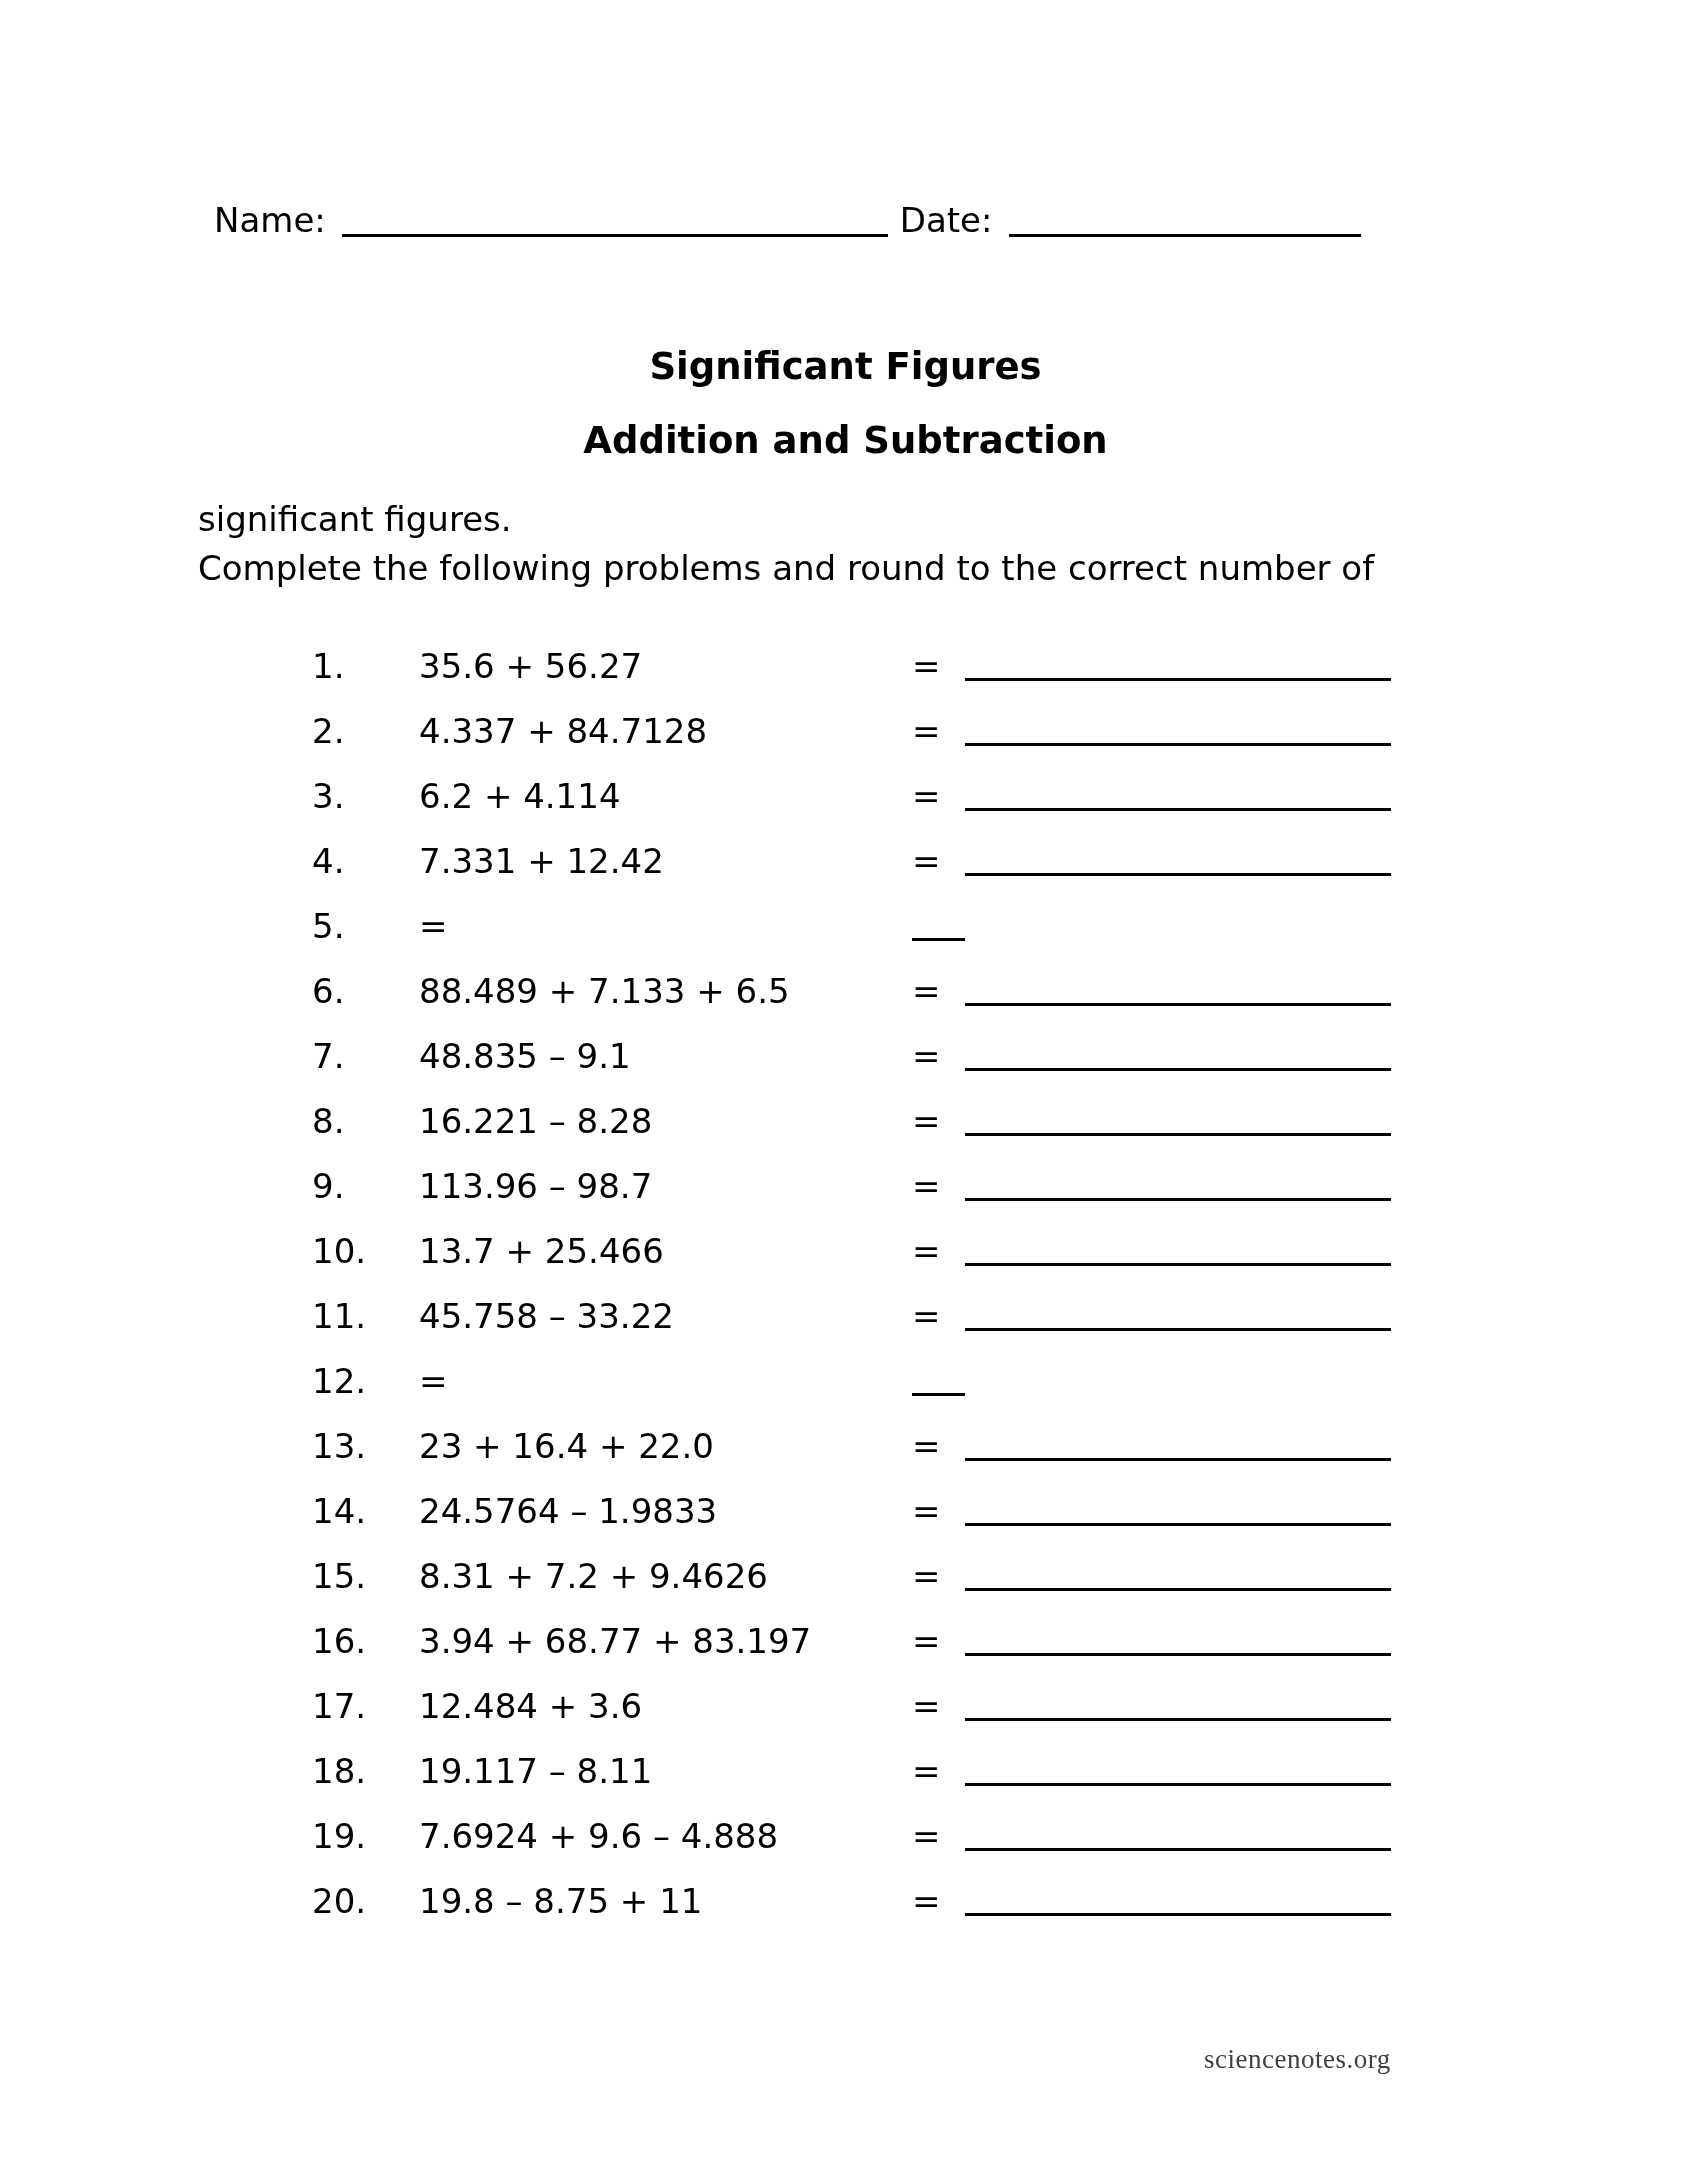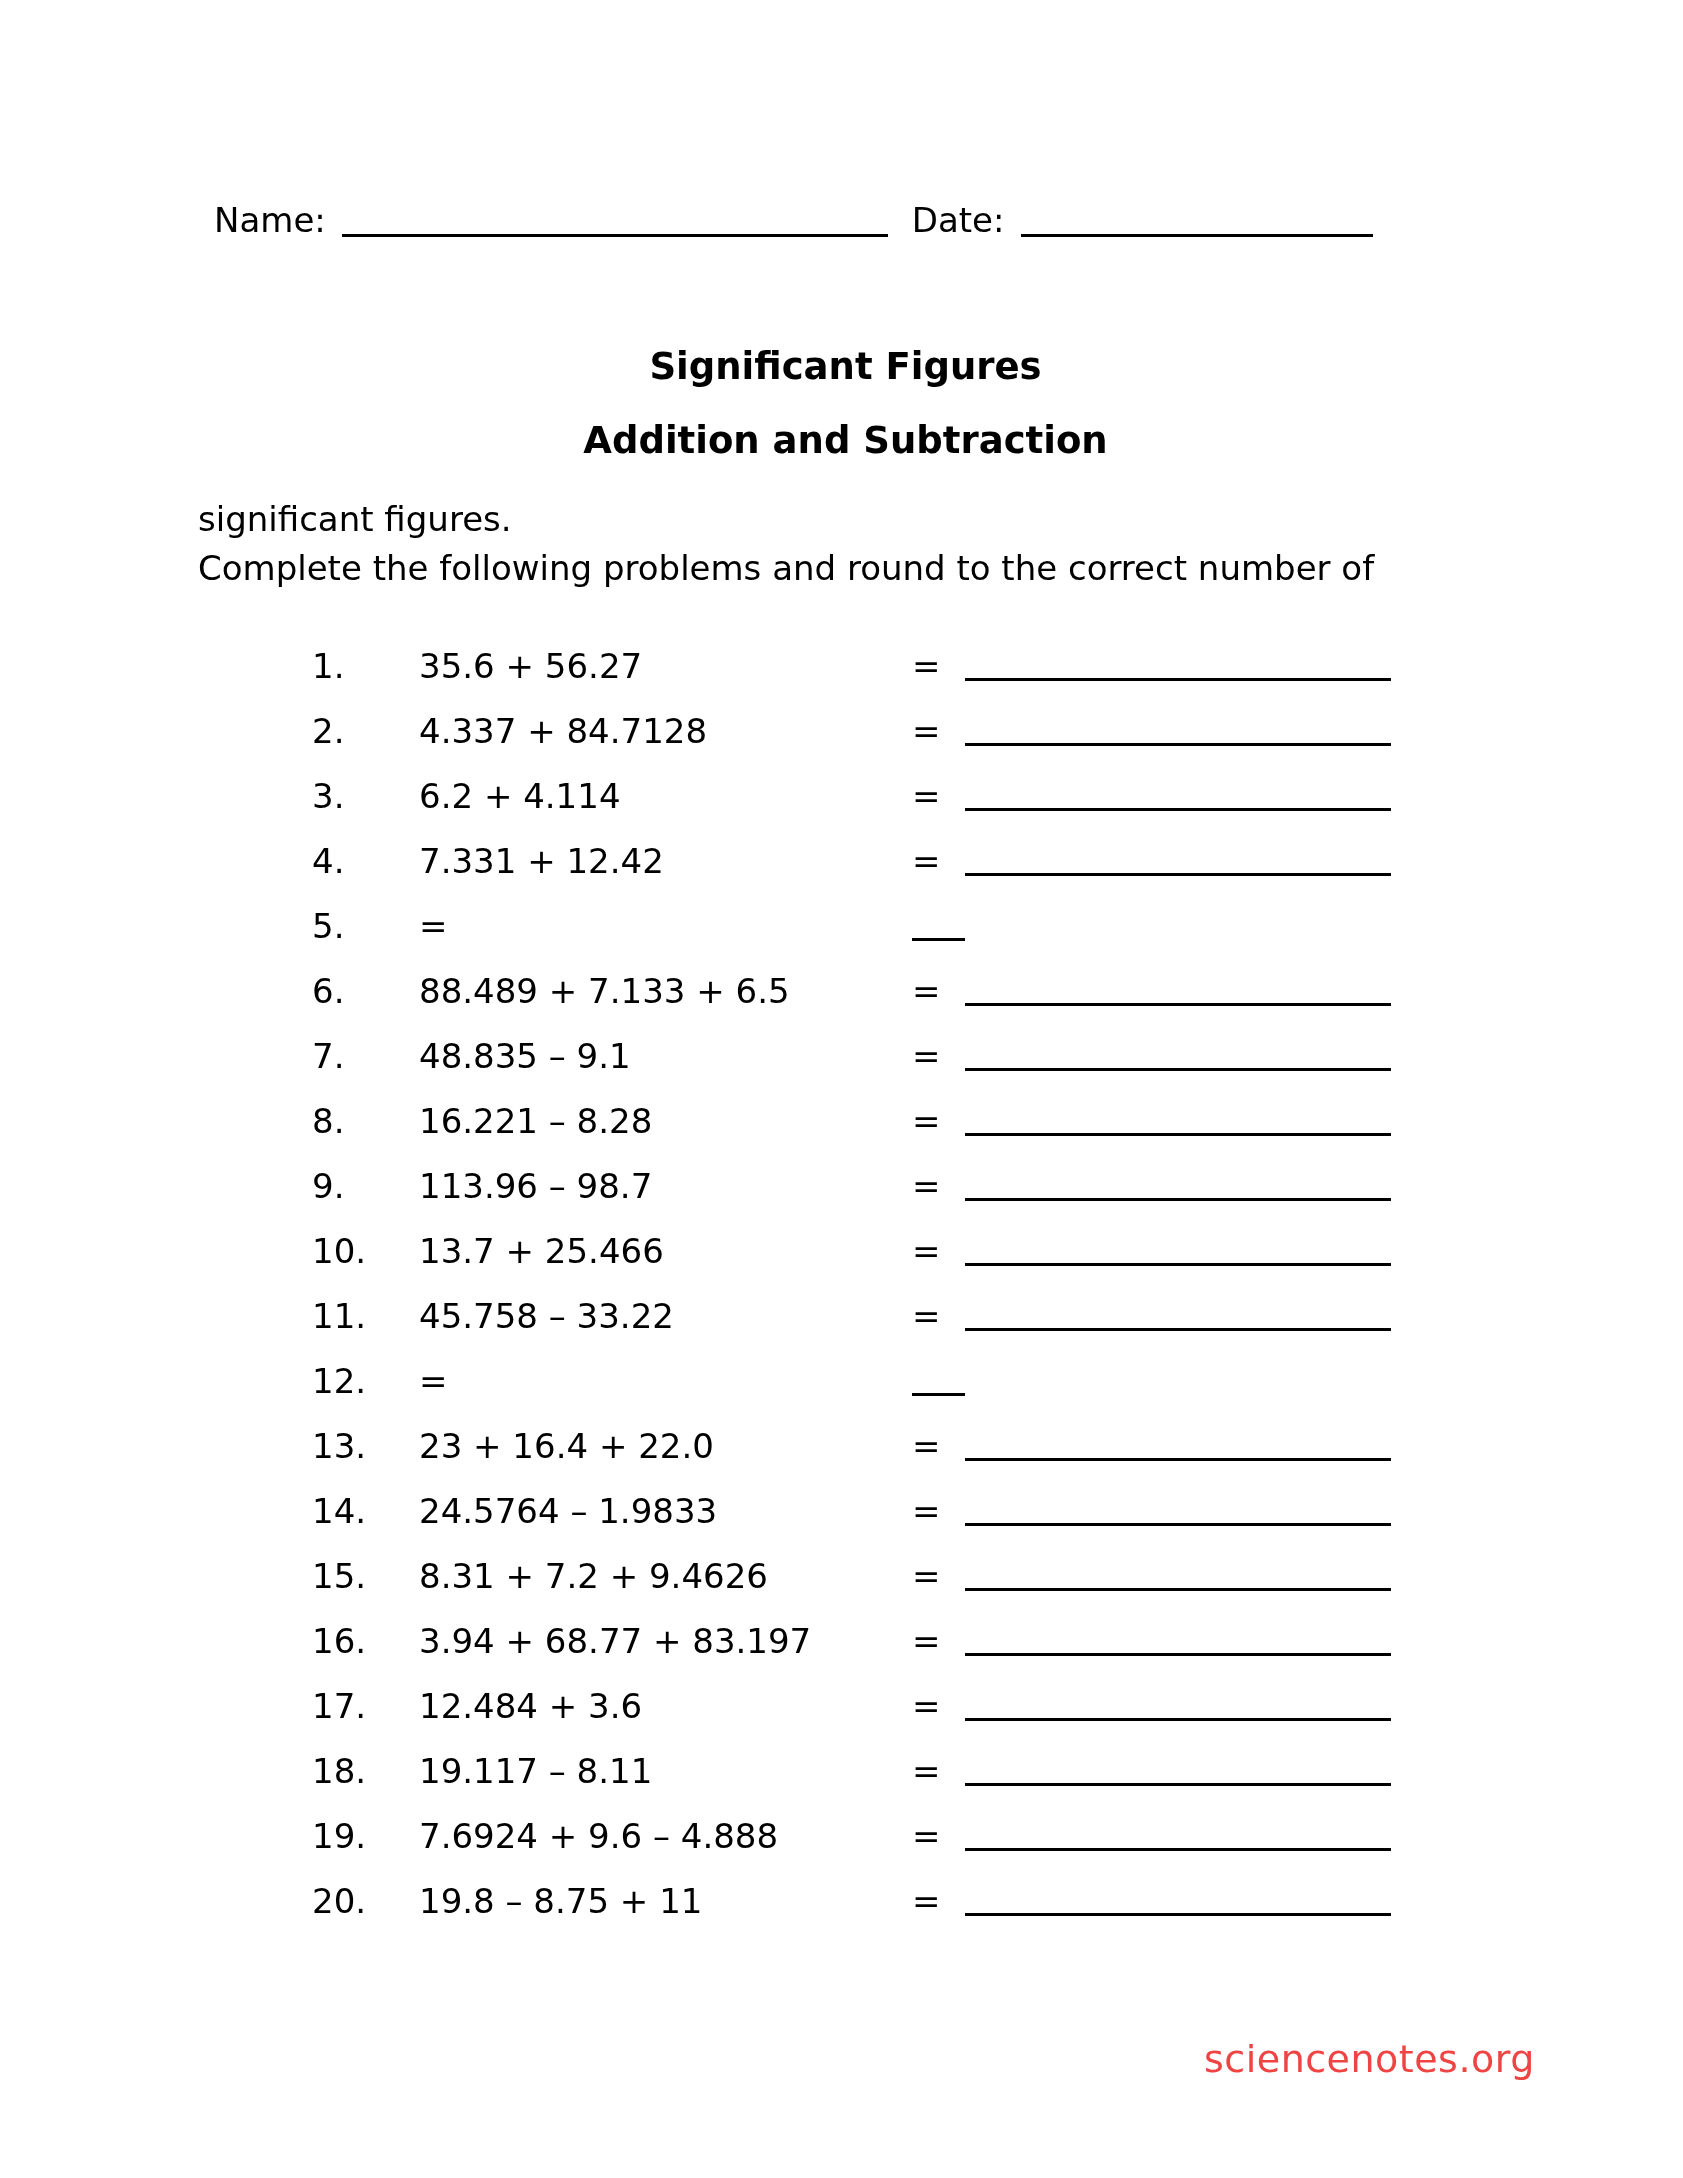--- a/index.html
+++ b/index.html
@@ -24,21 +24,21 @@
     line-height: 40px;
     white-space: nowrap;
   }
   .blank {
     display: inline-block;
     height: 34px;
     border-bottom: 3px solid #000;
   }
   .blank.name-blank { width: 546px; margin-left: 16px; }
   .blank.date-blank { width: 352px; margin-left: 16px; }
-  .date-label { margin-left: 24px; }
+  .date-label { margin-left: 12px; }
 
   
   .title, .subtitle {
     position: absolute;
     left: 4px;
     width: 1683px;
     text-align: center;
     font-weight: bold;
     font-size: 37px;
     line-height: 40px;
@@ -76,24 +76,25 @@
   .pline {
     height: 33px;
     border-bottom: 3px solid #000;
   }
 
   
   .watermark {
     position: absolute;
     top: 2037px;
     left: 1204px;
-    font-size: 38px;
+    font-size: 27px;
     line-height: 44px;
-    color: #ef4444;
+    color: #404040;
     letter-spacing: 0.5px;
+    font-family: Liberation Serif, serif;
   }
 </style>
 </head>
 <body>
 
 <div class="page">
 
   <div class="header-row">
     <span>Name:</span>
     <span class="blank name-blank"></span>

